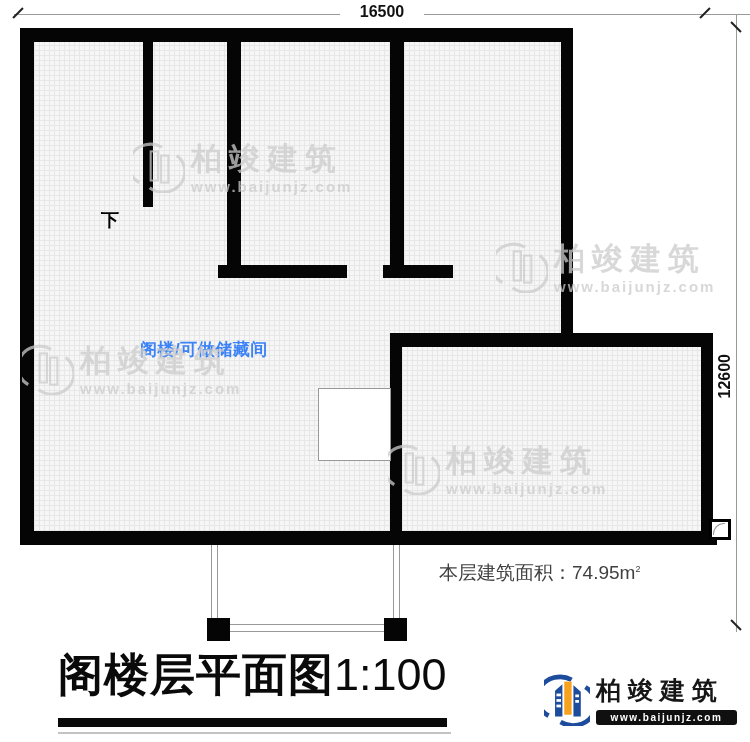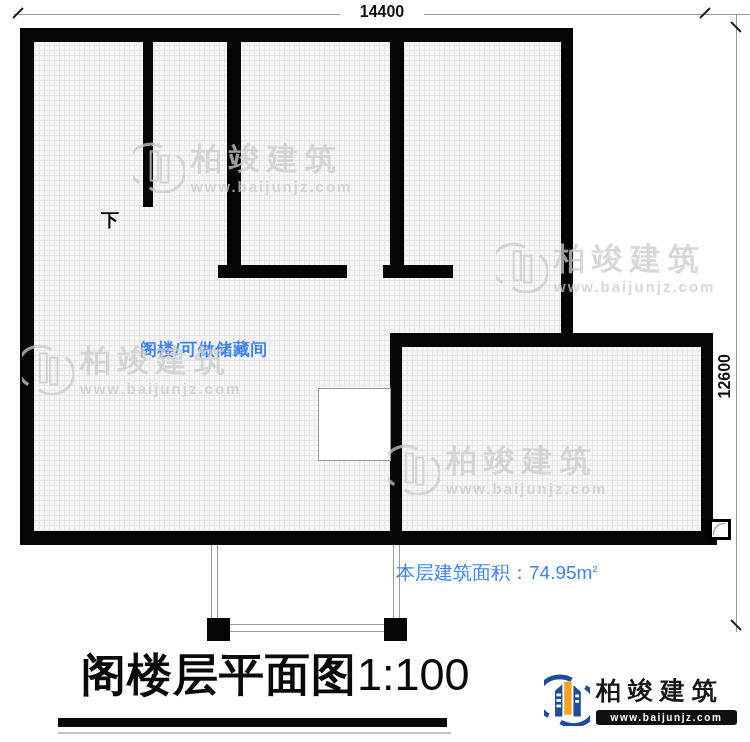--- a/index.html
+++ b/index.html
@@ -31,24 +31,24 @@
   .corner-box{position:absolute;left:709px;top:519px;width:16px;height:15px;background:#fff;border:3px solid #000;}
   .corner-arc{position:absolute;left:1px;top:1px;width:11px;height:11px;border-top:1px solid #999;border-left:1px solid #999;border-radius:11px 0 0 0;}
   .post-line{position:absolute;width:5px;border-left:1px solid #999;border-right:1px solid #999;}
   .column{position:absolute;width:23px;height:23px;background:#050505;}
   .beam{position:absolute;left:230px;top:624px;width:154px;height:6px;border-top:1px solid #999;border-bottom:1px solid #999;}
   
   .room-label{position:absolute;left:140px;top:338px;width:150px;text-align:left;color:#3b82f6;}
   .room-name{font-size:17px;font-weight:bold;letter-spacing:.5px;}
   .room-area{font-size:13px;font-weight:bold;margin-top:1px;}
   .room-area sup,.floor-area sup{font-size:9px;}
-  .floor-area{position:absolute;left:396px;top:560px;font-size:19px;color:#3b82f6;}
+  .floor-area{position:absolute;left:439px;top:560px;font-size:19px;color:#404040;}
   
   .sheet-title{position:absolute;left:58px;top:645px;font-size:45px;color:#0a0a0a;white-space:nowrap;}
-  .sheet-title .zh{font-weight:bold;letter-spacing:1px;margin-left:23px;}
+  .sheet-title .zh{font-weight:bold;letter-spacing:1px;}
   .sheet-title .scale{font-weight:normal;}
   .title-rule-thick{position:absolute;left:58px;top:718px;width:389px;height:9px;background:#0a0a0a;}
   .title-rule-thin{position:absolute;left:58px;top:732px;width:393px;height:2px;background:#c3c3c3;}
   
   .logo{position:absolute;left:544px;top:674px;display:flex;align-items:flex-start;}
   .logo-text{margin-left:6px;}
   .logo-name{font-size:25px;font-weight:bold;letter-spacing:7px;color:#161616;white-space:nowrap;}
   .logo-url{margin-top:3px;background:#101010;color:#fff;border-radius:3px;font-size:10px;font-weight:bold;letter-spacing:1.6px;text-align:center;padding:2px 0;width:141px;}
   
   .wm{position:absolute;display:flex;align-items:center;color:#cccccc;opacity:.75;pointer-events:none;z-index:60;}
@@ -58,21 +58,21 @@
   .wall,.hatch{z-index:10;}
   .wall{z-index:20;}
   .over{z-index:30;}
 </style>
 </head>
 <body>
 
 <div class="dim-line-h" style="left:14px;top:14px;width:736px;"></div>
 <div class="tick up" style="left:11px;top:12px;"></div>
 <div class="tick up" style="left:698px;top:12px;"></div>
-<div class="dim-label" style="left:340px;top:3px;width:76px;">14400</div>
+<div class="dim-label" style="left:340px;top:3px;width:76px;">16500</div>
 
 <div class="dim-line-v" style="left:736px;top:14px;height:618px;"></div>
 <div class="tick down" style="left:729px;top:26px;"></div>
 <div class="tick down" style="left:729px;top:624px;"></div>
 <div class="dim-label vert" style="left:716px;top:350px;">12600</div>
 
 <div class="hatch" style="left:34px;top:42px;width:527px;height:489px;"></div>
 <div class="hatch" style="left:402px;top:347px;width:299px;height:184px;"></div>
 
 <div class="stair-area">

